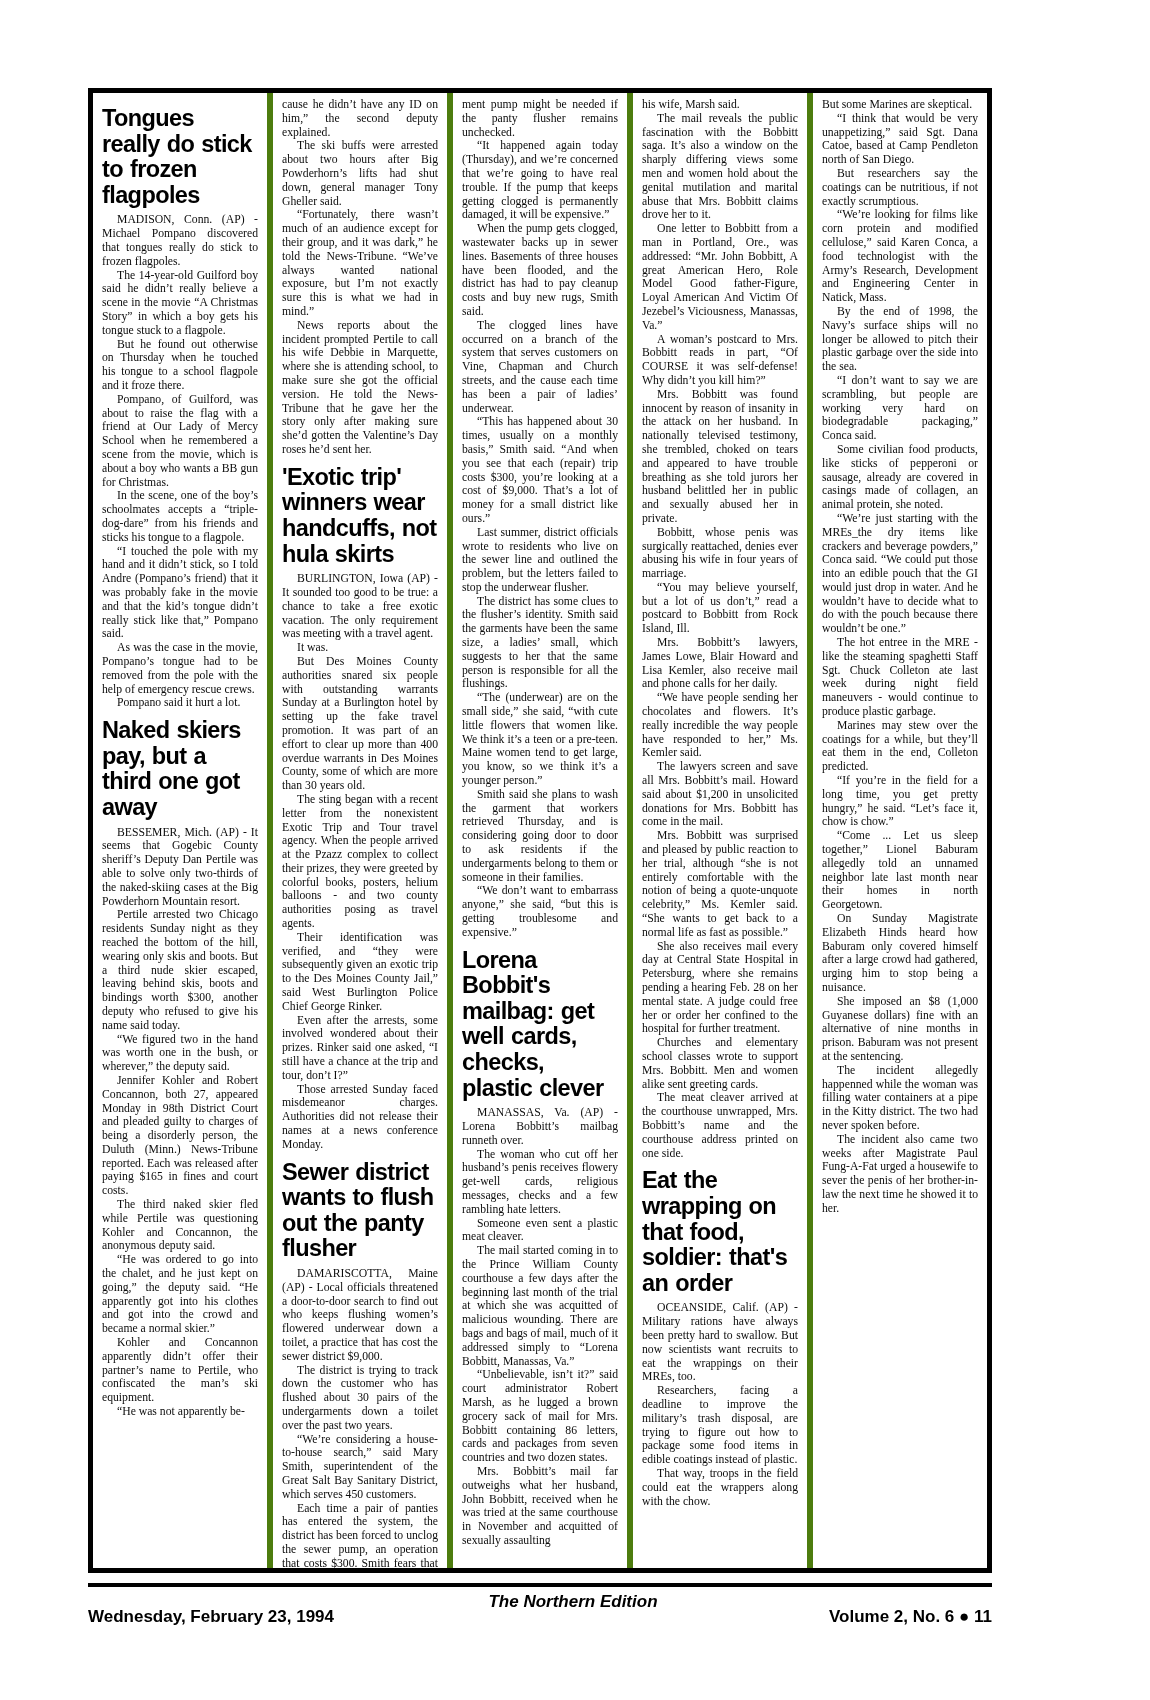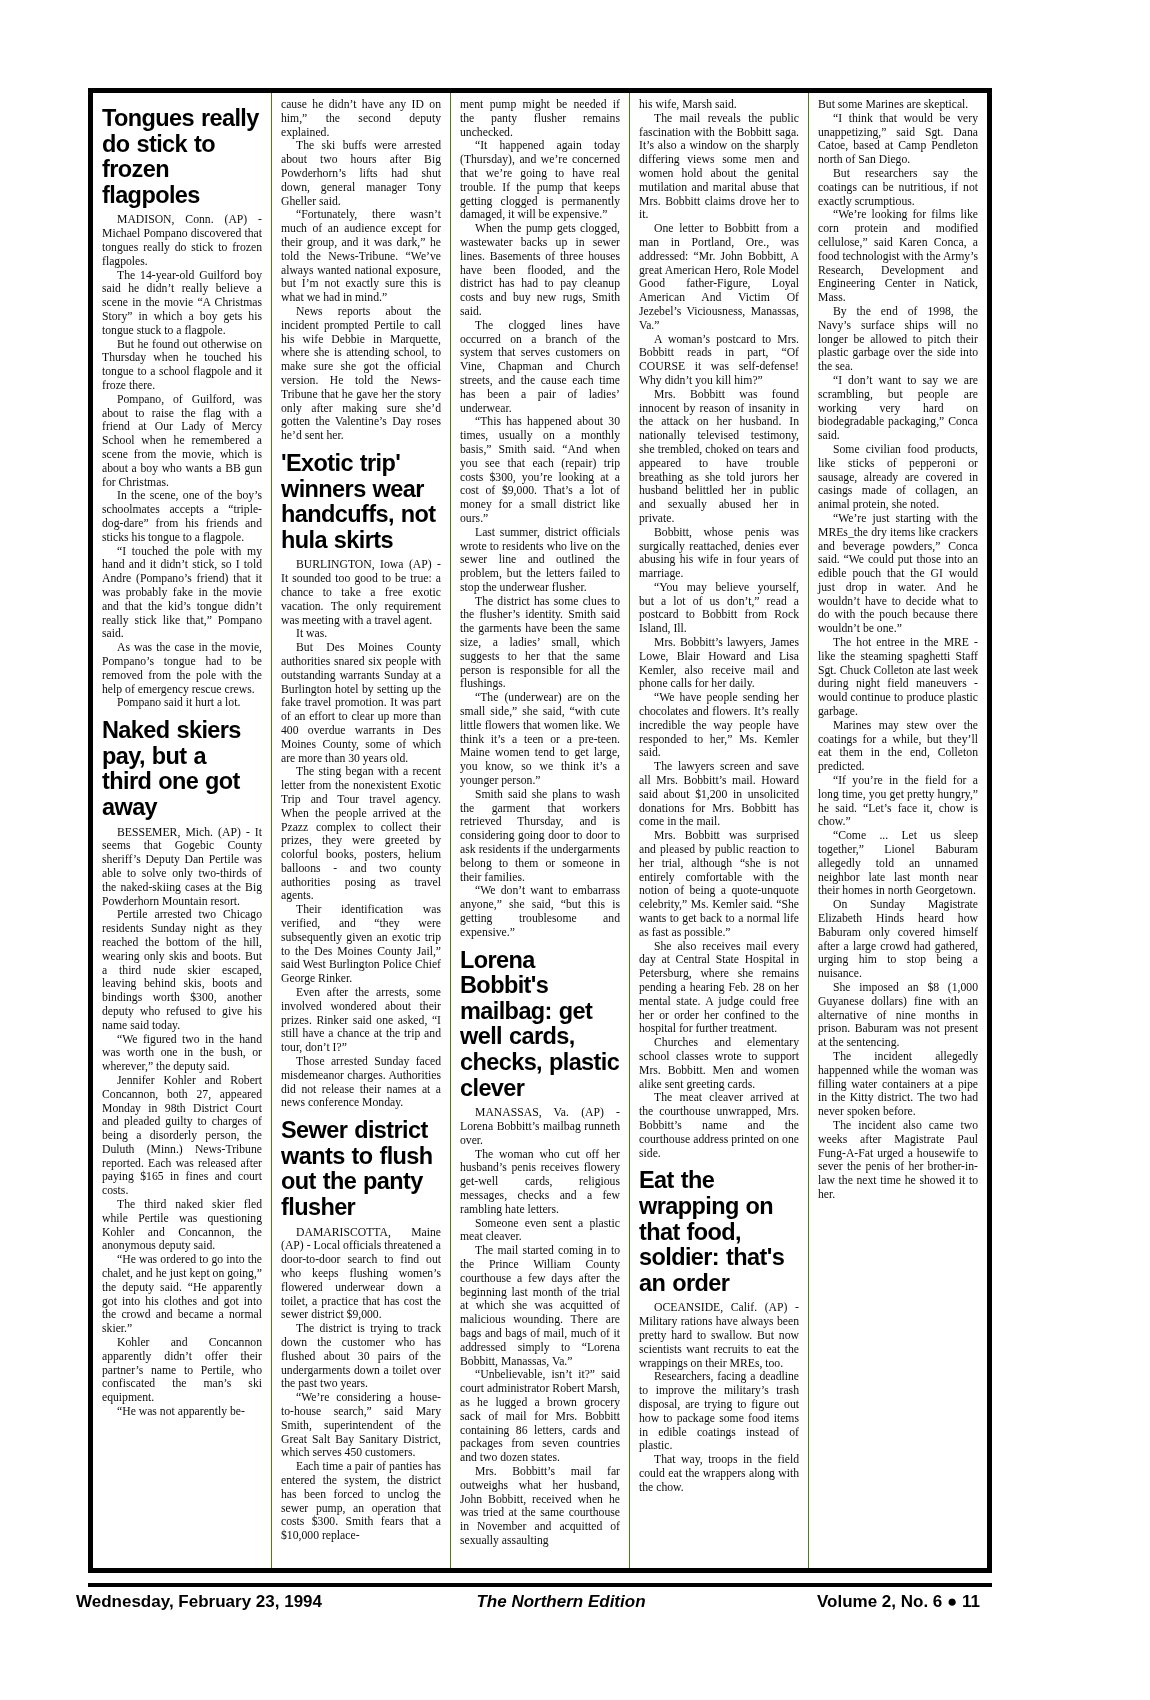--- a/index.html
+++ b/index.html
@@ -24,21 +24,21 @@
     overflow: hidden;
     background: #fff;
   }
   .column {
     flex: 1 1 0;
     padding: 5px 9px 6px 9px;
     overflow: hidden;
     min-width: 0;
   }
   .column + .column {
-    border-left: 1px solid #4d7c0f;
+    border-left: 6px solid #4d7c0f;
   }
   .headline {
     font-family: "Liberation Sans", sans-serif;
     font-weight: bold;
     font-size: 23.5px;
     line-height: 1.09;
     letter-spacing: -0.6px;
     margin: 8px 0 5px 0;
     color: #000;
     word-spacing: 1px;
@@ -54,37 +54,37 @@
   }
   .para.noindent { text-indent: 0; }
   .footer-rule {
     position: absolute;
     left: 88px; top: 1583px;
     width: 904px; height: 4px;
     background: #000;
   }
   .footer {
     position: absolute;
-    left: 76px; top: 1592px;
+    left: 88px; top: 1592px;
     width: 904px;
     display: flex;
     align-items: baseline;
     font-family: "Liberation Sans", sans-serif;
     font-weight: bold;
     font-size: 17px;
     color: #000;
   }
   .footer .edition {
     position: absolute;
     left: 50%;
     transform: translateX(-50%);
     font-style: italic;
     margin-left: 33px;
   }
-  .footer .volume { margin-left: auto; }
+  .footer .volume { margin-left: auto; margin-top: 15px; }
 </style>
 </head>
 <body>
 
 <div class="paper">
   <div class="article-box">
 
   <div class="column">
         <h2 class="headline">Tongues really do stick to frozen flagpoles</h2>
         <p class="para">MADISON, Conn. (AP) - Michael Pompano discovered that tongues really do stick to frozen flagpoles.</p>

